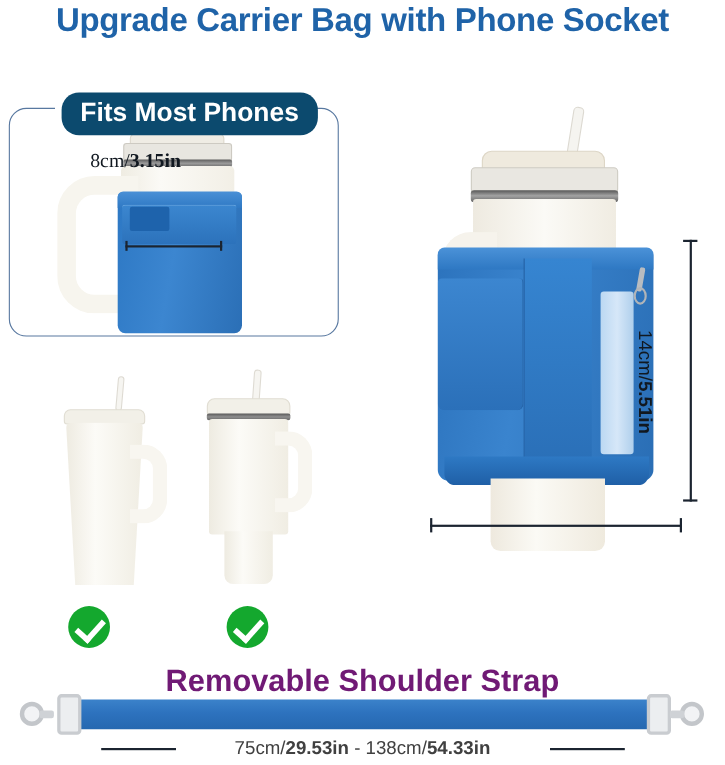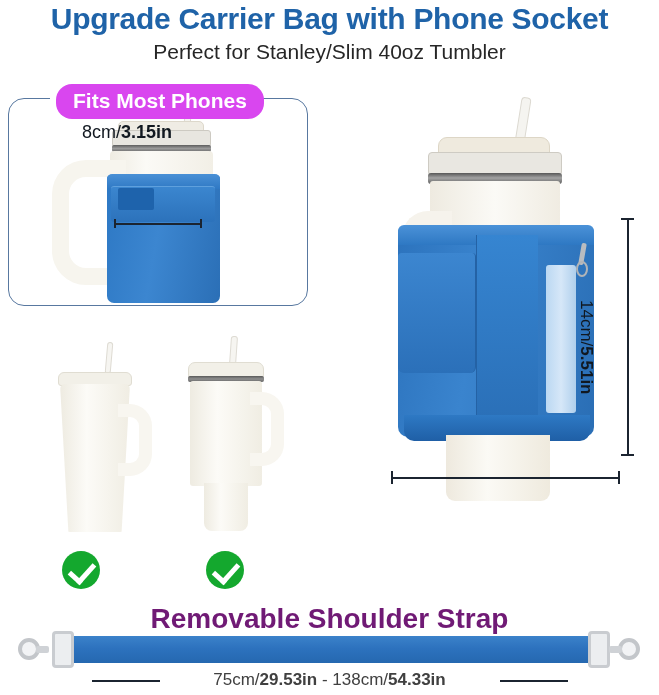--- a/index.html
+++ b/index.html
@@ -30,23 +30,23 @@
   
   .fits-box {
     position: absolute; left: 8px; top: 98px;
     width: 300px; height: 208px;
     border: 1.4px solid #5878a0;
     border-radius: 16px;
     background: transparent;
   }
   .fits-badge {
     position: absolute; left: 56px; top: 84px;
-    background: #d946ef;
+    background: #0c4a6e;
     color: #ffffff;
-    font-size: 21px; font-weight: bold;
+    font-size: 24px; font-weight: bold;
     padding: 5px 17px 6px 17px;
     border-radius: 16px;
     white-space: nowrap;
     z-index: 6;
   }
   
   .badge-mask {
     position: absolute; left: 50px; top: 92px;
     width: 212px; height: 14px; background: #fff; z-index: 5;
   }
@@ -111,22 +111,22 @@
   }
   .lp-measure::before, .lp-measure::after {
     content: ""; position: absolute; top: 0; width: 1.6px; height: 9px; background: #1b2430;
   }
   .lp-measure::before { left: 0; }
   .lp-measure::after  { right: 0; }
   .lp-measure-line {
     position: absolute; left: 0; top: 4px; width: 88px; height: 1.6px; background: #1b2430;
   }
   .dim-label-8 {
-    position: absolute; left: 82px; top: 122px;
-    font-size: 18px; color: #111820; white-space: nowrap;
+    position: absolute; left: 82px; top: 136px;
+    font-size: 18px; color: #111820; white-space: nowrap; font-family: Liberation Serif, serif;
   }
   .dim-label-8 b { font-weight: bold; }
 
   
   .tumb { position: absolute; }
   .t-body   { position: absolute; background: linear-gradient(90deg,#eeebe1 0%, #fcfbf7 38%, #f0ede3 100%); }
   .t-lid    { position: absolute; background: #f2f0e8; border: 1px solid #e0ddd2; }
   .t-ring   { position: absolute; background: linear-gradient(180deg,#5a5a5a,#8f8f8f,#666); }
   .t-straw  { position: absolute; background: #f6f5f1; border: 1px solid #dedbd3; border-radius: 3px; }
   .t-handle { position: absolute; border: 13px solid #f8f6f0; border-left: none; background: transparent; }
@@ -283,21 +283,20 @@
     text-align: center; font-size: 17px; color: #404040; white-space: nowrap;
   }
   .strap-label b { font-weight: bold; }
 </style>
 </head>
 <body>
 
 <div id="page">
 
   <div class="title">Upgrade Carrier Bag with Phone Socket</div>
-  <div class="subtitle">Perfect for Stanley/Slim 40oz Tumbler</div>
 
   <div class="fits-box"></div>
   <div class="badge-mask"></div>
   <div class="fits-badge">Fits Most Phones</div>
 
   <div class="lp">
     <div class="lp-straw"></div>
     <div class="lp-lidtop"></div>
     <div class="lp-lidclear"></div>
     <div class="lp-ring"></div>

